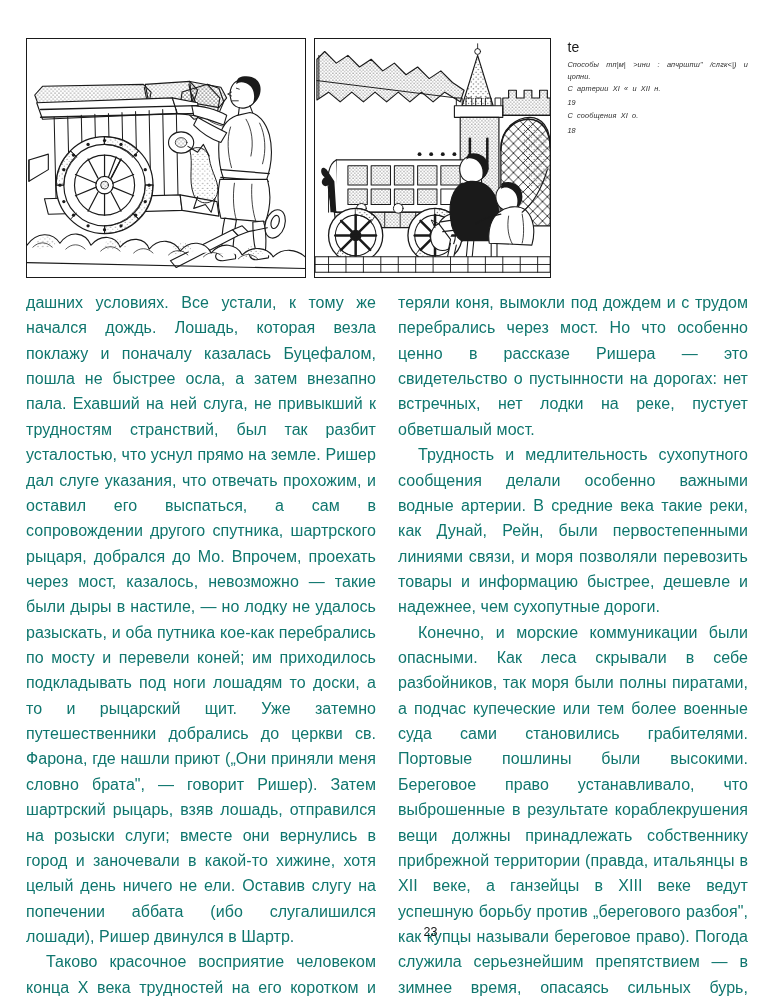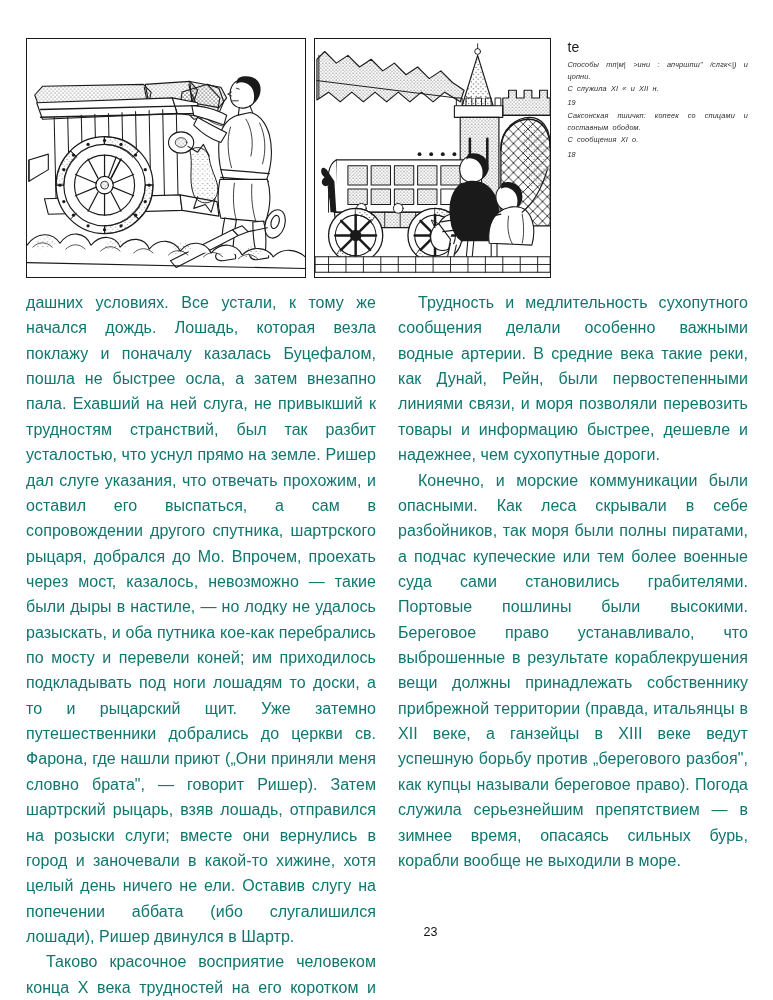--- a/index.html
+++ b/index.html
@@ -484,41 +484,41 @@
           </g>
         </g>
       </svg>
     </div>
 
     <div class="caption-col">
       <div class="caption-fragment">te</div>
 
       <div class="cap-block">
         <div class="cap-line">Способы  mп|м| &gt;ини :  апчршпш" /слгк&lt;|) и цопни.</div>
-        <div class="cap-line">С служила XI «  и XII н.</div>
+        <div class="cap-line">С артерии XI «  и XII н.</div>
       </div>
 
       <div class="cap-num">19</div>
       <div class="cap-block">
-        <div class="cap-line">Саксонская   пшичкп:   копеек  со  спицами  и  составным ободом.</div>
         <div class="cap-line">С  сообщения  XI  о.</div>
       </div>
 
       <div class="cap-num">18</div>
     </div>
   </div>
 
   <div class="body-cols">
 
     <div class="col">
       <p class="cont">дашних условиях. Все устали, к тому же начался дождь. Лошадь, которая везла поклажу и поначалу казалась Буцефалом, пошла не быстрее осла, а затем внезапно пала. Ехавший на ней слуга, не привыкший к трудностям странствий, был так разбит усталостью, что уснул прямо на земле. Ришер дал слуге указания, что отвечать прохожим, и оставил его выспаться, а сам в сопровождении другого спутника, шартрского рыцаря, добрался до Мо. Впрочем, проехать через мост, казалось, невозможно — такие были дыры в настиле, — но лодку не удалось разыскать, и оба путника кое-как перебрались по мосту и перевели коней; им приходилось подкладывать под ноги лошадям то доски, а то и рыцарский щит. Уже затемно путешественники добрались до церкви св. Фарона, где нашли приют („Они приняли меня словно брата", — говорит Ришер). Затем шартрский рыцарь, взяв лошадь, отправился на розыски слуги; вместе они вернулись в город и заночевали в какой-то хижине, хотя целый день ничего не ели. Оставив слугу на попечении аббата (ибо слугалишился лошади), Ришер двинулся в Шартр.</p>
       <p class="indent">Таково красочное восприятие человеком конца X века трудностей на его коротком и сравнительно несложном пути. Всего две ночевки были у Ришера, и обе он провел в гостеприимных обителях, никаких экстраординарных опасностей путникам не пришлось пережить — только заблудились, по-</p>
     </div>
 
     <div class="col">
+      <p class="cont">теряли коня, вымокли под дождем и с трудом перебрались через мост. Но что особенно ценно в рассказе Ришера — это свидетельство о пустынности на дорогах: нет встречных, нет лодки на реке, пустует обветшалый мост.</p>
       <p class="indent">Трудность и медлительность сухопутного сообщения делали особенно важными водные артерии. В средние века такие реки, как Дунай, Рейн, были первостепенными линиями связи, и моря позволяли перевозить товары и информацию быстрее, дешевле и надежнее, чем сухопутные дороги.</p>
       <p class="indent">Конечно, и морские коммуникации были опасными. Как леса скрывали в себе разбойников, так моря были полны пиратами, а подчас купеческие или тем более военные суда сами становились грабителями. Портовые пошлины были высокими. Береговое право устанавливало, что выброшенные в результате кораблекрушения вещи должны принадлежать собственнику прибрежной территории (правда, итальянцы в XII веке, а ганзейцы в XIII веке ведут успешную борьбу против „берегового разбоя", как купцы называли береговое право). Погода служила серьезнейшим препятствием — в зимнее время, опасаясь сильных бурь, корабли вообще не выходили в море.</p>
     </div>
   </div>
 
   <div class="folio">23</div>
 
   <div class="scan-tint"></div>
 </div>
 

